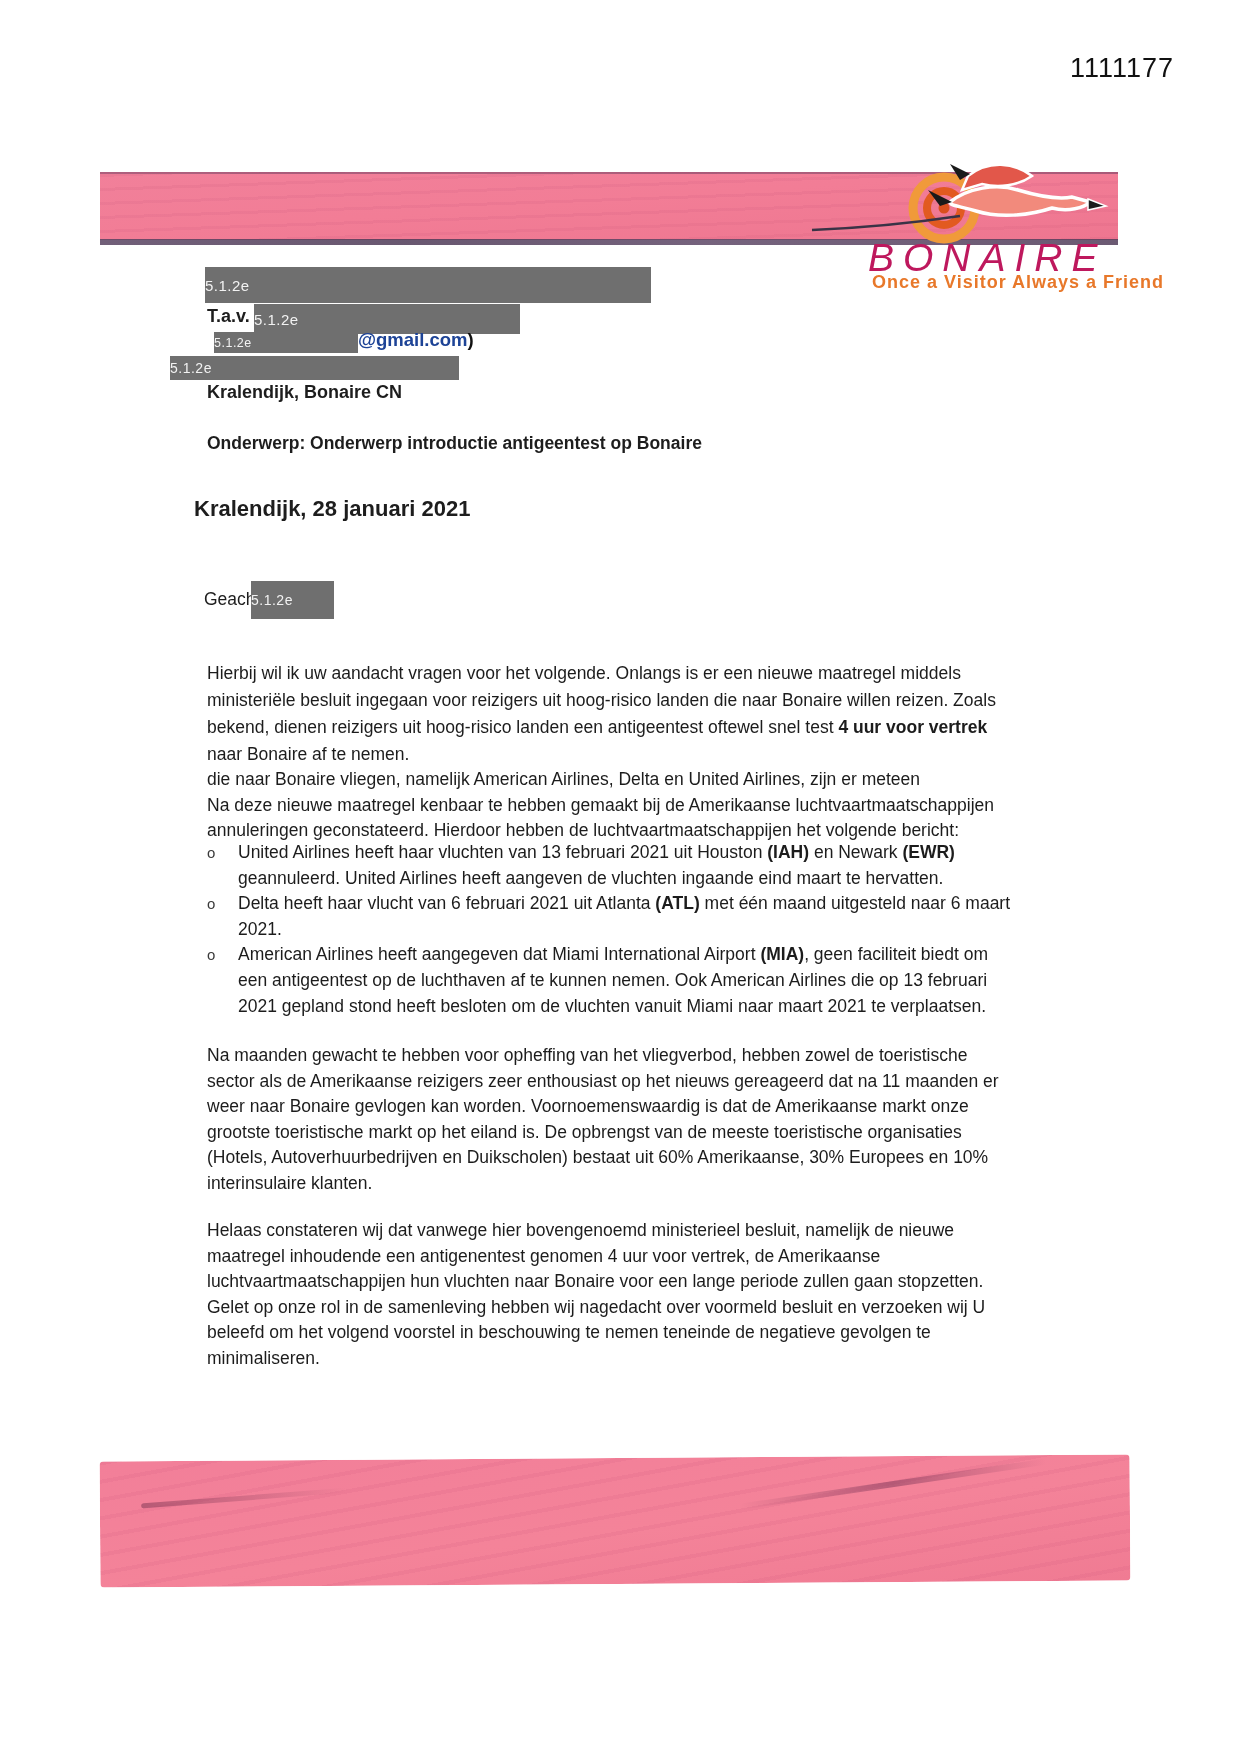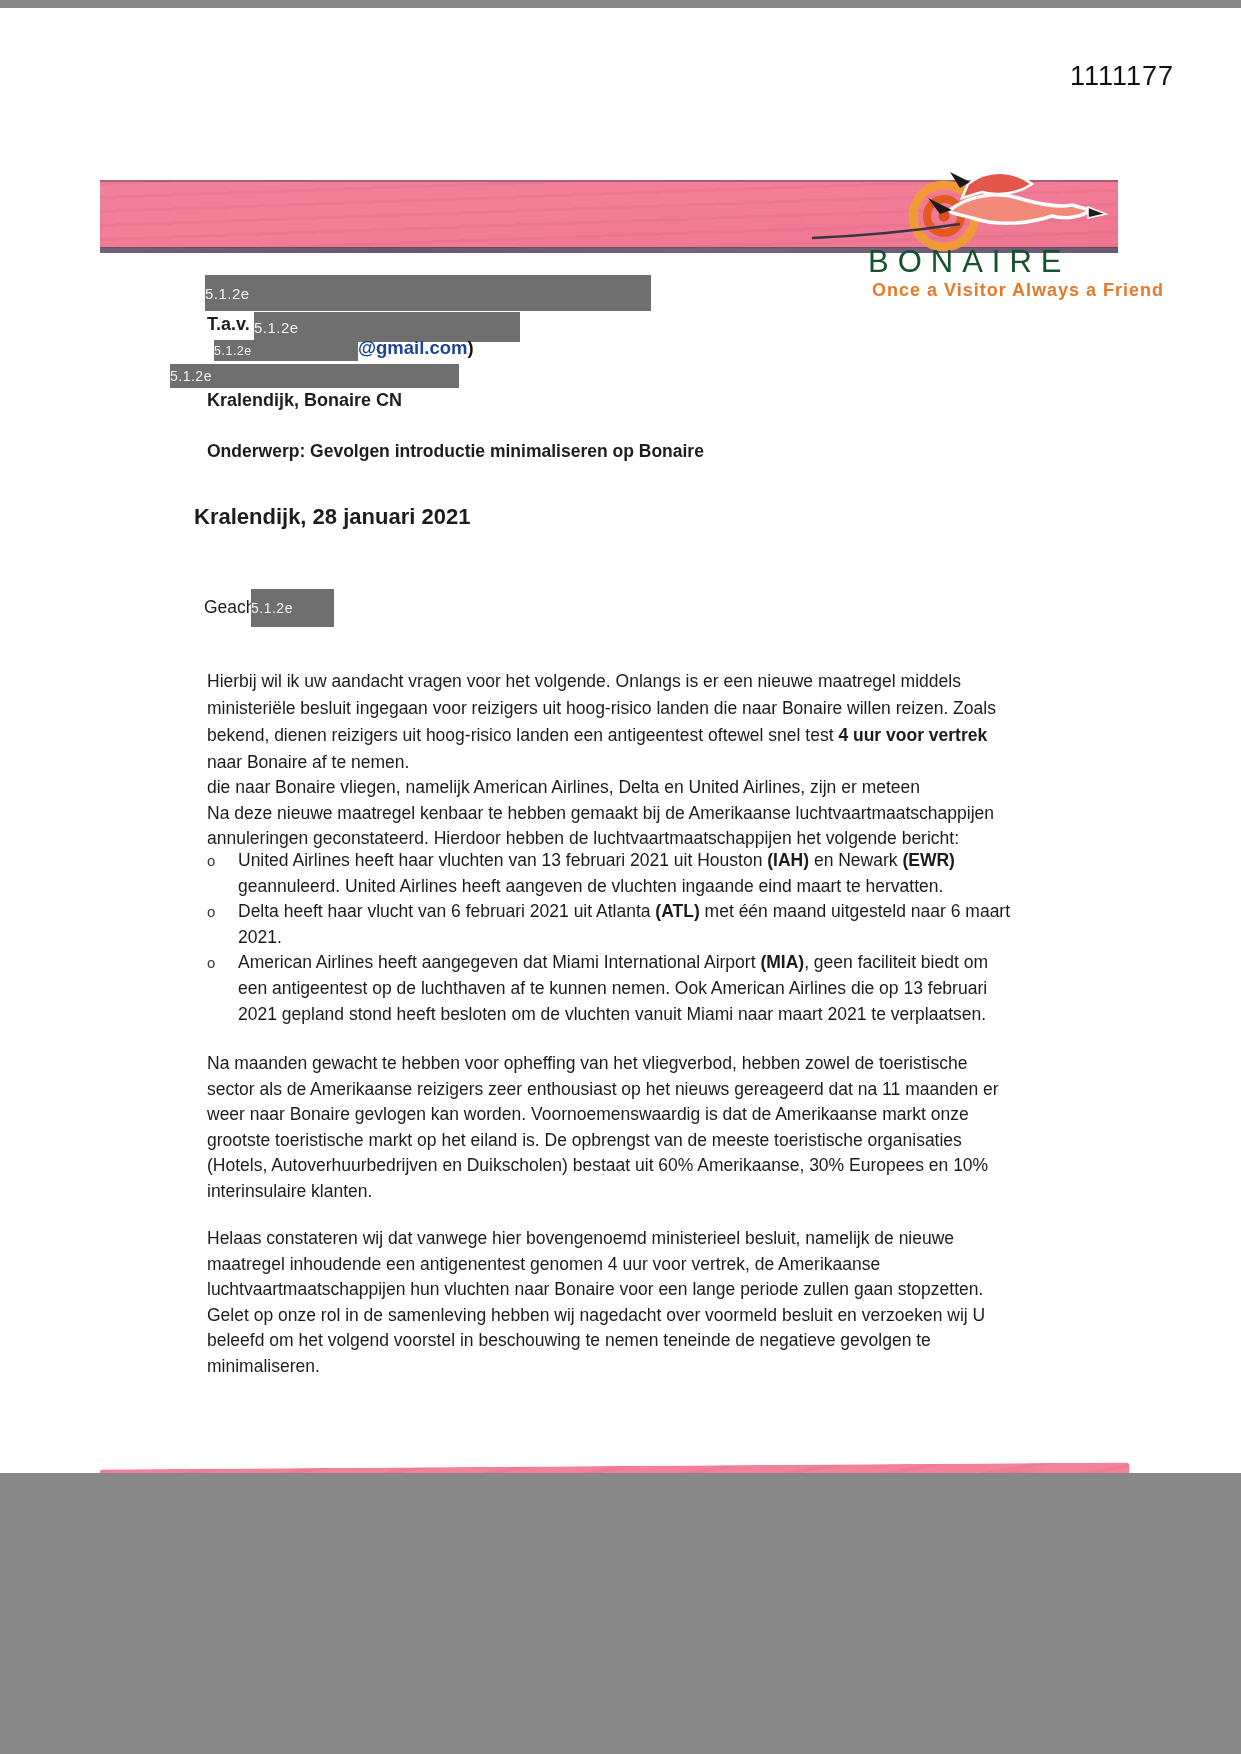--- a/index.html
+++ b/index.html
@@ -1,20 +1,20 @@
 <!DOCTYPE html>
 <html><head>
 <meta charset="utf-8">
 <style>
   html,body{margin:0;padding:0;background:#888;}
   .page{
     position:relative;
-    width:1241px;height:1465px;
+    width:1241px;height:1754px;
     background:#ffffff;
-    margin:8px auto;
+    margin:0 auto;
     overflow:hidden;
     font-family:"Liberation Sans", sans-serif;
     color:#1d1d1d;
   }
   
   .doc-number{
     position:absolute;left:1070px;top:53px;
     font-size:27px;letter-spacing:1px;color:#111;
   }
   .banner{
@@ -46,22 +46,22 @@
     transform:rotate(-4deg);border-radius:3px;
   }
   .banner-bottom::after{
     content:"";position:absolute;right:8%;top:20%;width:30%;height:6px;
     background:linear-gradient(90deg,rgba(120,50,80,0),rgba(110,45,80,.45),rgba(120,50,80,0));
     transform:rotate(-8deg);border-radius:3px;
   }
   .logo-svg{position:absolute;left:800px;top:150px;width:320px;height:100px;}
   .brand-wordmark{
     position:absolute;left:868px;top:236px;width:250px;
-    font-size:31px;letter-spacing:9px;font-weight:500;
-    color:#14532d;white-space:nowrap;
+    font-size:39px;letter-spacing:9px;font-weight:500;
+    color:#be185d;white-space:nowrap;font-style:italic;
   }
   .brand-tagline{
     position:absolute;left:872px;top:272px;width:240px;
     font-size:18px;font-weight:700;letter-spacing:1px;
     color:#e8782a;white-space:nowrap;
   }
   
   .redaction{
     position:absolute;background:#6f6f6f;
     display:flex;align-items:center;justify-content:flex-start;
@@ -139,21 +139,21 @@
     </div>
   <div class="redaction bar3">
       <span>5.1.2e</span>
     </div>
   <div class="email-line"><span class="email-link">@gmail.com</span><span class="email-close">)</span></div>
   <div class="redaction bar4">
       <span>5.1.2e</span>
     </div>
   <div class="city-line">Kralendijk, Bonaire CN</div>
 
-  <div class="subject-line">Onderwerp: Gevolgen introductie minimaliseren op Bonaire</div>
+  <div class="subject-line">Onderwerp: Onderwerp introductie antigeentest op Bonaire</div>
   <div class="date-line">Kralendijk, 28 januari 2021</div>
 
   <div class="salutation">Geachte</div>
   <div class="redaction bar5">
       <span>5.1.2e</span>
     </div>
 
   <div class="para p1 lh27">
       <div class="tline"><span>Hierbij wil ik uw aandacht vragen voor het volgende. Onlangs is er een nieuwe maatregel middels</span></div>
       <div class="tline"><span>ministeriële besluit ingegaan voor reizigers uit hoog-risico landen die naar Bonaire willen reizen. Zoals</span></div>

